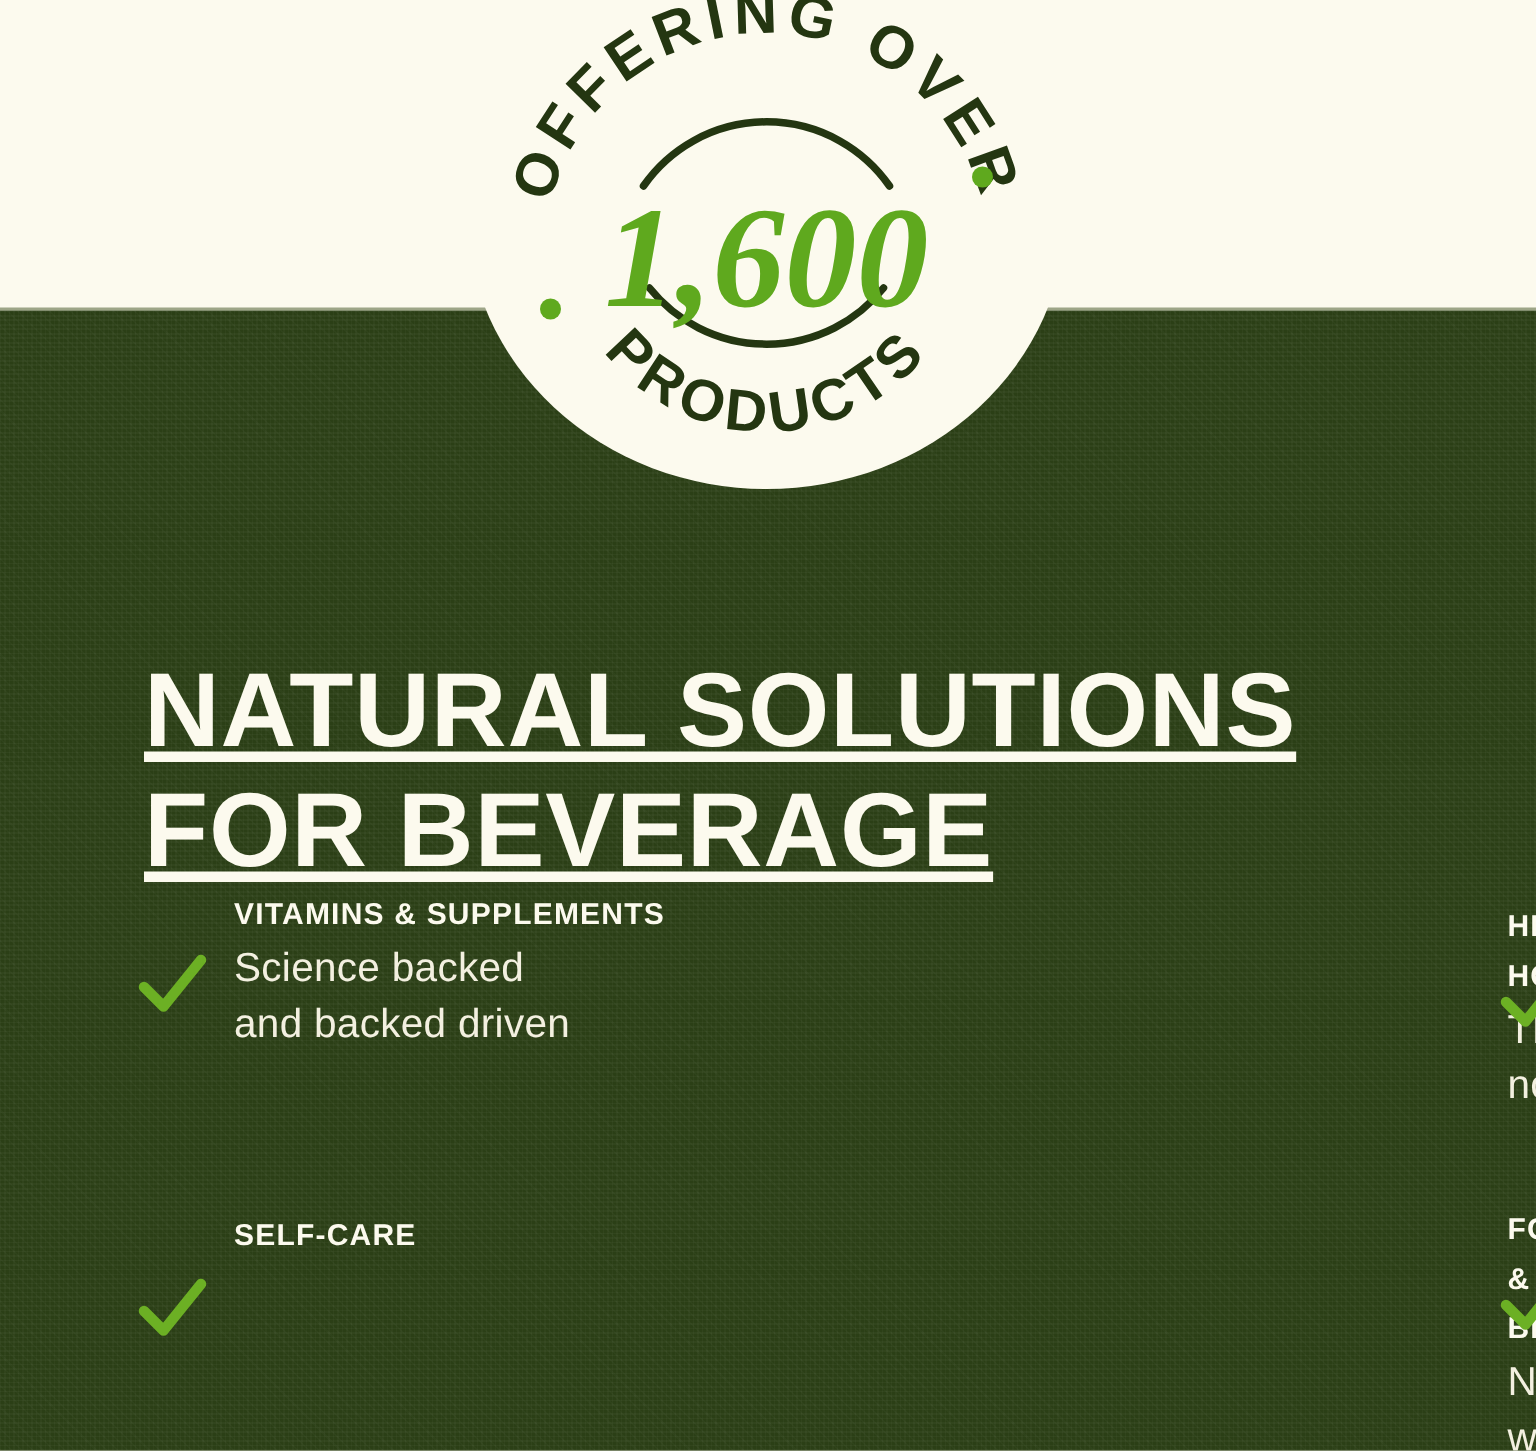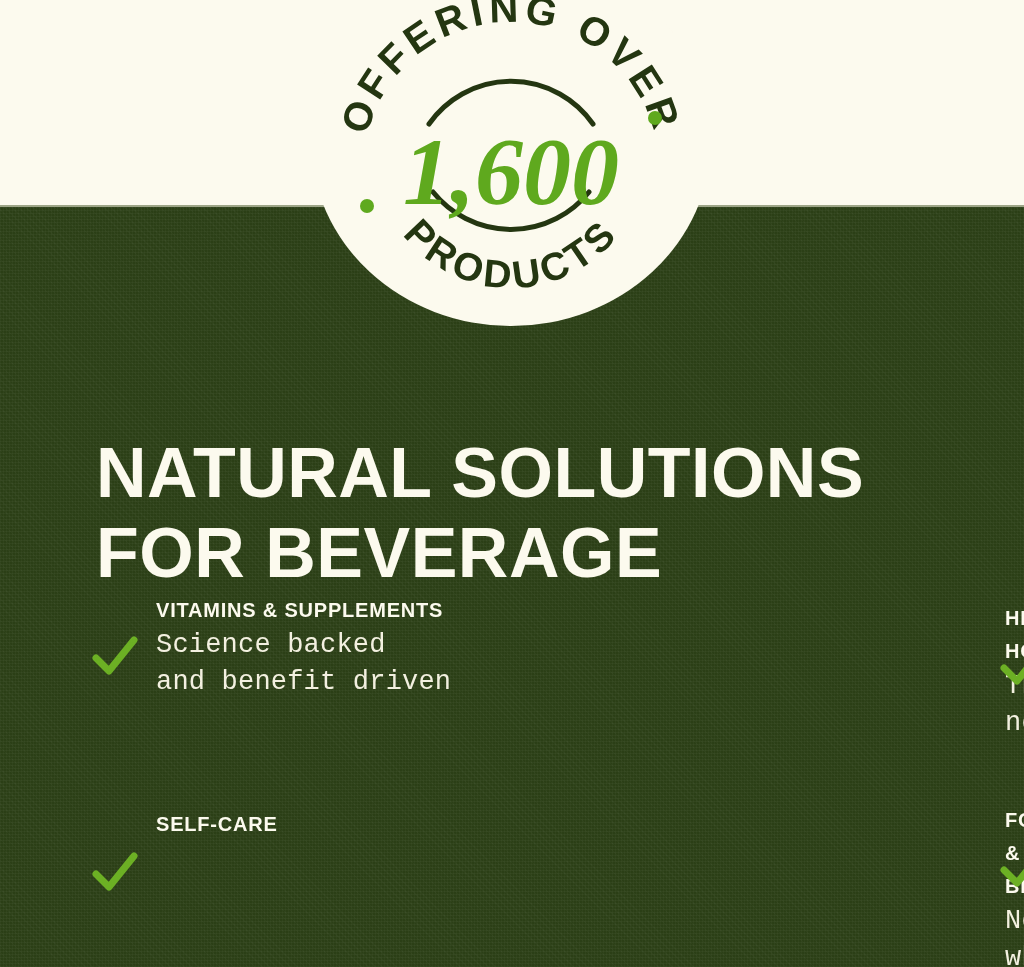--- a/index.html
+++ b/index.html
@@ -45,21 +45,21 @@
   .dotg{fill:#5FA91E;}
 
   
   .headline{
     position:absolute;left:96px;top:386px;width:880px;
     color:#FCFAEE;
     font-family:"Liberation Sans",sans-serif;
     font-weight:700;
     font-size:70px;line-height:80px;letter-spacing:.5px;
   }
-  .headline .ln{display:block;white-space:nowrap;}
+  .headline .ln{display:block;white-space:nowrap;text-decoration:underline;}
 
   
   .features{position:absolute;left:0;top:592px;width:1024px;}
   .frow{display:flex;}
   .fcell{position:relative;box-sizing:border-box;}
   .fcell.left{width:455px;padding-left:96px;}
   .fcell.right{width:569px;padding-left:550px;}
   .fcell.left .body{padding-left:60px;}
   .fcell.right .body{padding-left:0;}
   .check{
@@ -70,21 +70,20 @@
   .check svg{display:block;width:46px;height:46px;}
   .ftitle{
     color:#FCFAEE;font-weight:700;
     font-size:20px;line-height:33px;letter-spacing:.8px;
     margin:0;
   }
   .fdesc{
     color:#F3F0E0;font-weight:400;
     font-size:27px;line-height:37px;letter-spacing:.2px;
     margin:0;
-    font-family:Liberation Mono, monospace;
   }
   .fdesc .ln{display:block;white-space:nowrap;}
 
   
   .row1{height:208px;}
   .row1 .left .check{top:42px;}
   .row1 .right .check{top:52px;}
   .row1 .left .body{padding-top:2px;}
   .row1 .right .body{padding-top:10px;}
   .row2 .left .check{top:50px;}
@@ -143,21 +142,21 @@
             <path d="M4 24 L17 37 L42 6" fill="none" stroke="#6CB024" stroke-width="7" stroke-linecap="round" stroke-linejoin="round"></path>
           </svg>
         </span>
         <div class="body">
           <p class="ftitle">
             <span class="ln">VITAMINS &amp;</span>
             <span class="ln">SUPPLEMENTS</span>
           </p>
           <p class="fdesc">
             <span class="ln">Science backed</span>
-            <span class="ln">and benefit driven</span>
+            <span class="ln">and backed driven</span>
           </p>
         </div>
       </div>
 
       <div class="fcell right">
         <span class="check">
           <svg viewBox="0 0 46 46" xmlns="http://www.w3.org/2000/svg">
             <path d="M4 24 L17 37 L42 6" fill="none" stroke="#6CB024" stroke-width="7" stroke-linecap="round" stroke-linejoin="round"></path>
           </svg>
         </span>

